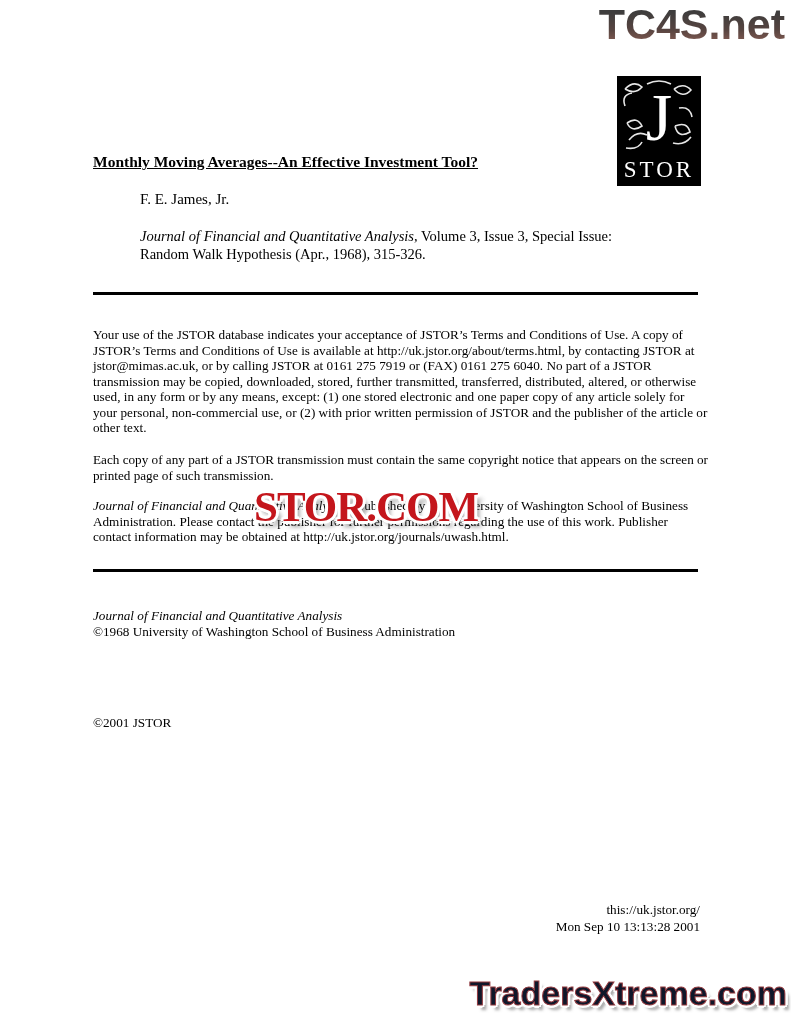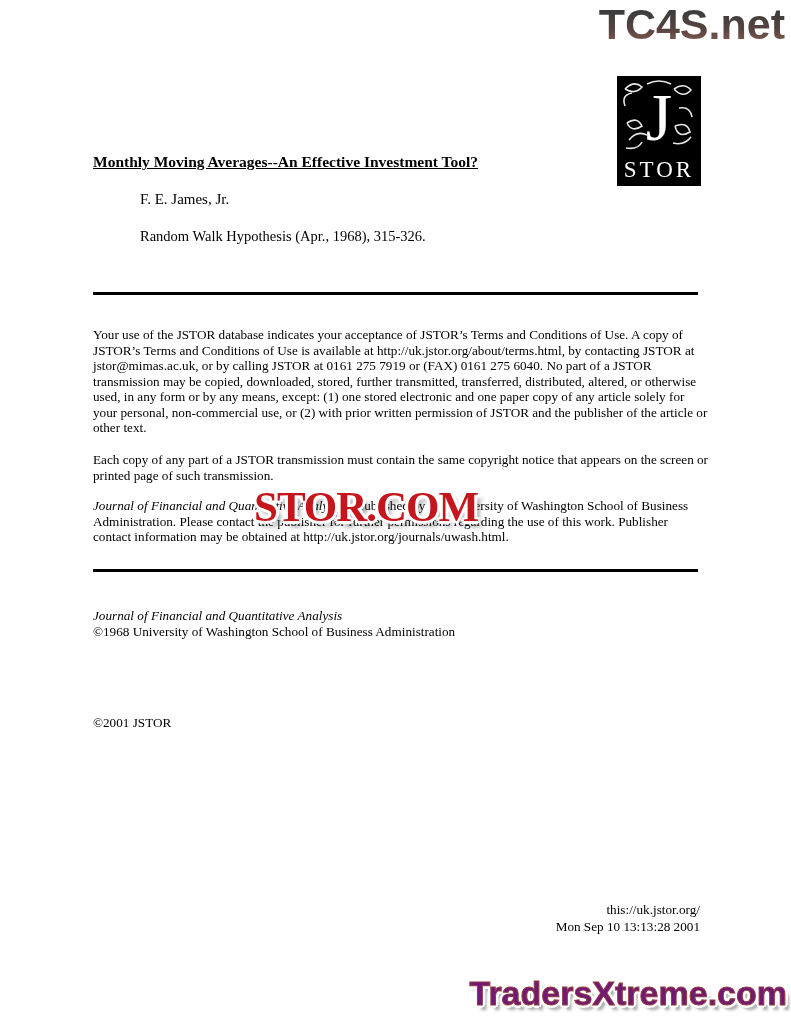--- a/index.html
+++ b/index.html
@@ -37,21 +37,21 @@
     color: #c4161c;
     text-shadow:
       -2px -2px 0 #fff, 2px -2px 0 #fff, -2px 2px 0 #fff, 2px 2px 0 #fff,
       0 -3px 0 #fff, 0 3px 0 #fff, -3px 0 0 #fff, 3px 0 0 #fff,
       5px 6px 4px rgba(60,60,60,0.45);
   }
   .wm-traders {
     position: absolute; top: 974px; right: 4px;
     font-family: "Liberation Sans", sans-serif;
     font-weight: bold; font-size: 34px; letter-spacing: 0px;
-    color: #701a75;
+    color: #0f172a;
     -webkit-text-stroke: 1px #93383d;
     text-shadow:
       -2px -2px 0 #fff, 2px -2px 0 #fff, -2px 2px 0 #fff, 2px 2px 0 #fff,
       0 -3px 0 #fff, 0 3px 0 #fff, -3px 0 0 #fff, 3px 0 0 #fff,
       4px 5px 3px rgba(90,90,90,0.55);
   }
 
   
   .jstor-logo { position: absolute; left: 617px; top: 76px; width: 84px; height: 110px; }
   .jstor-logo svg { display: block; width: 100%; height: 100%; }
@@ -107,20 +107,21 @@
       <text x="42" y="64" font-family="Liberation Serif, serif" font-size="68" fill="#ffffff" text-anchor="middle">J</text>
       <text x="42" y="101" font-family="Liberation Serif, serif" font-size="23" letter-spacing="3" fill="#ffffff" text-anchor="middle">STOR</text>
     </svg>
   </div>
 
   <h1 class="title">Monthly Moving Averages--An Effective Investment Tool?</h1>
 
   <div class="author">F. E. James, Jr.</div>
 
   <div class="citation">
+    <div><span class="it">Journal of Financial and Quantitative Analysis</span><span>, Volume 3, Issue 3, Special Issue:</span></div>
     <div>Random Walk Hypothesis (Apr., 1968), 315-326.</div>
   </div>
 
   <div class="rule rule1"></div>
 
   <p class="bodytext p1">Your use of the JSTOR database indicates your acceptance of JSTOR’s Terms and Conditions of Use.  A copy of JSTOR’s Terms and Conditions of Use is available at http://uk.jstor.org/about/terms.html,  by contacting JSTOR at jstor@mimas.ac.uk, or by calling JSTOR at 0161 275 7919 or (FAX) 0161 275 6040. No part of a JSTOR transmission may be copied, downloaded, stored, further transmitted, transferred, distributed, altered, or otherwise used, in any form or by any means, except: (1) one stored electronic and one paper copy of any article solely for your personal, non-commercial use, or (2) with prior written permission of JSTOR and the publisher of the article or other text.</p>
 
   <p class="bodytext p2">Each copy of any part of a JSTOR transmission must contain the same copyright notice that appears on the screen or printed page of such transmission.</p>
 
   <p class="bodytext p3"><span class="it">Journal of Financial and Quantitative Analysis</span><span> is published by the University of Washington School of Business Administration.  Please contact the publisher for further permissions regarding the use of this work. Publisher contact information may be obtained at http://uk.jstor.org/journals/uwash.html.</span></p>

